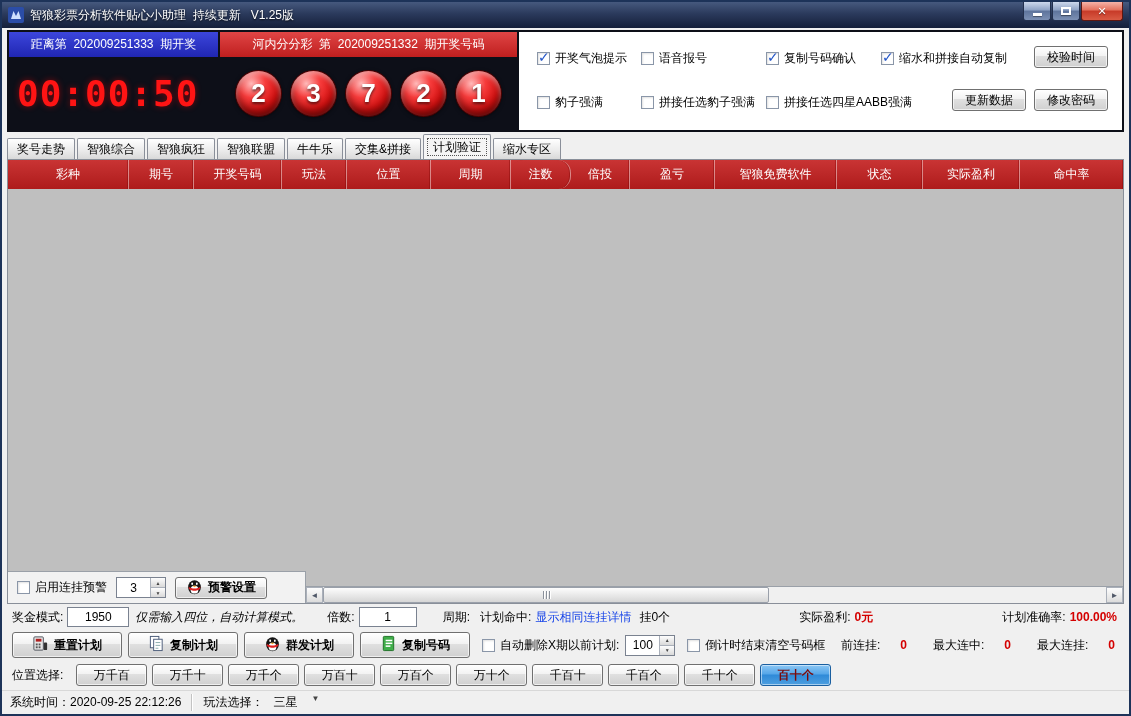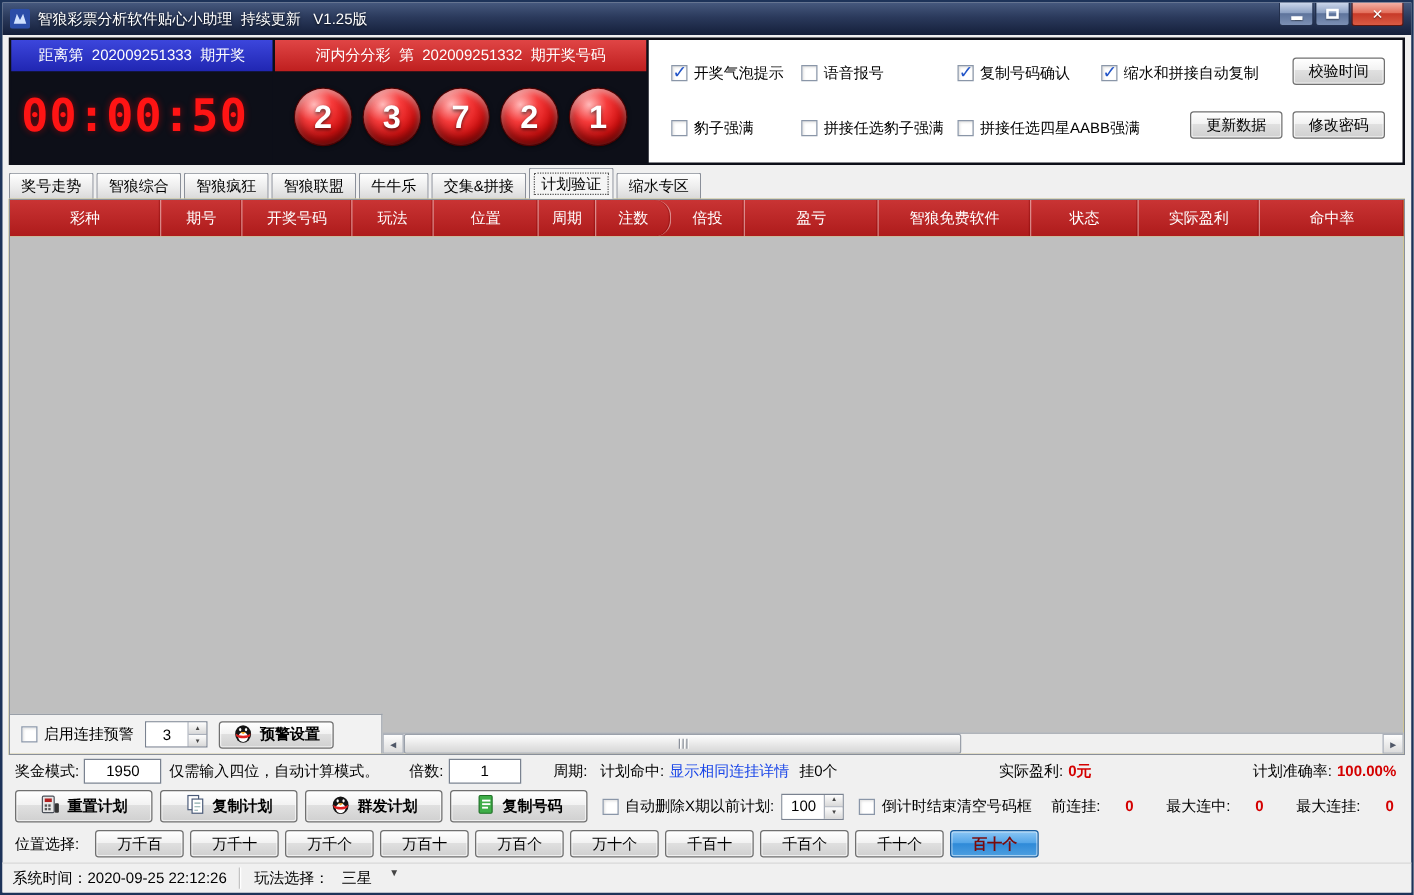--- a/index.html
+++ b/index.html
@@ -117,23 +117,23 @@
     display:flex; flex-direction:column; position:relative; overflow:hidden;
   }
   .thead{ height:29px; flex:0 0 29px; display:flex; background:linear-gradient(#c93434,#ae1b1b); }
   .th{
     display:flex; align-items:center; justify-content:center;
     color:#fff; font-size:12px; border-right:1px solid rgba(255,255,255,.45);
     box-shadow:inset -1px 0 0 rgba(120,0,0,.35); cursor:default; white-space:nowrap;
   }
   .th:nth-child(1){ width:121px; } .th:nth-child(2){ width:65px; }
   .th:nth-child(3){ width:88px; }  .th:nth-child(4){ width:65px; }
-  .th:nth-child(5){ width:84px; }  .th:nth-child(6){ width:46px; }
+  .th:nth-child(5){ width:84px; }  .th:nth-child(6){ width:80px; }
   .th:nth-child(7){ width:60px;border-radius:13px; }  .th:nth-child(8){ width:59px;font-family:Liberation Serif, serif; }
-  .th:nth-child(9){ width:107px; }  .th:nth-child(10){ width:122px; }
+  .th:nth-child(9){ width:85px; }  .th:nth-child(10){ width:122px; }
   .th:nth-child(11){ width:86px; } .th:nth-child(12){ width:97px; }
   .th:nth-child(13){ flex:1; border-right:none; }
   .tbody{ flex:1; background:#bfbfbf; }
 
   
   .alert-panel{
     position:absolute; left:0; bottom:0; width:298px; height:32px;
     background:#f2f2f2; border-top:1px solid #9aa0a8; border-right:1px solid #9aa0a8;
     display:flex; align-items:center; gap:9px; padding:0 9px; z-index:3;
   }
@@ -375,21 +375,21 @@
           <span class="grip"></span>
         </div>
       </div>
       <div class="scroll-arrow">►</div>
     </div>
   </div>
 
   <div class="settings-row">
     <span class="lbl">奖金模式:</span>
     <input class="inputbox" style="width: 62px; margin-left: 4px;" readonly="" value="1950">
-    <span class="lbl" style="margin-left:6px;">仅需输入四位，自动计算模式。</span>
+    <span class="lbl" style="margin-left:6px;font-style:italic;">仅需输入四位，自动计算模式。</span>
     <span class="lbl" style="margin-left:24px;">倍数:</span>
     <input class="inputbox" style="width: 58px; margin-left: 4px;" readonly="" value="1">
     <span class="lbl" style="margin-left:26px;">周期:</span>
     <span class="lbl" style="margin-left:10px;">计划命中:</span>
     <span class="link" style="margin-left:4px;">显示相同连挂详情</span>
     <span class="lbl" style="margin-left:8px;">挂0个</span>
     <span class="lbl" style="margin-left:auto;">实际盈利:</span>
     <span class="red-b" style="margin-left:4px;">0元</span>
     <span class="lbl" style="margin-left:auto;">计划准确率:</span>
     <span class="red-b" style="margin-left:4px;margin-right:2px;">100.00%</span>

